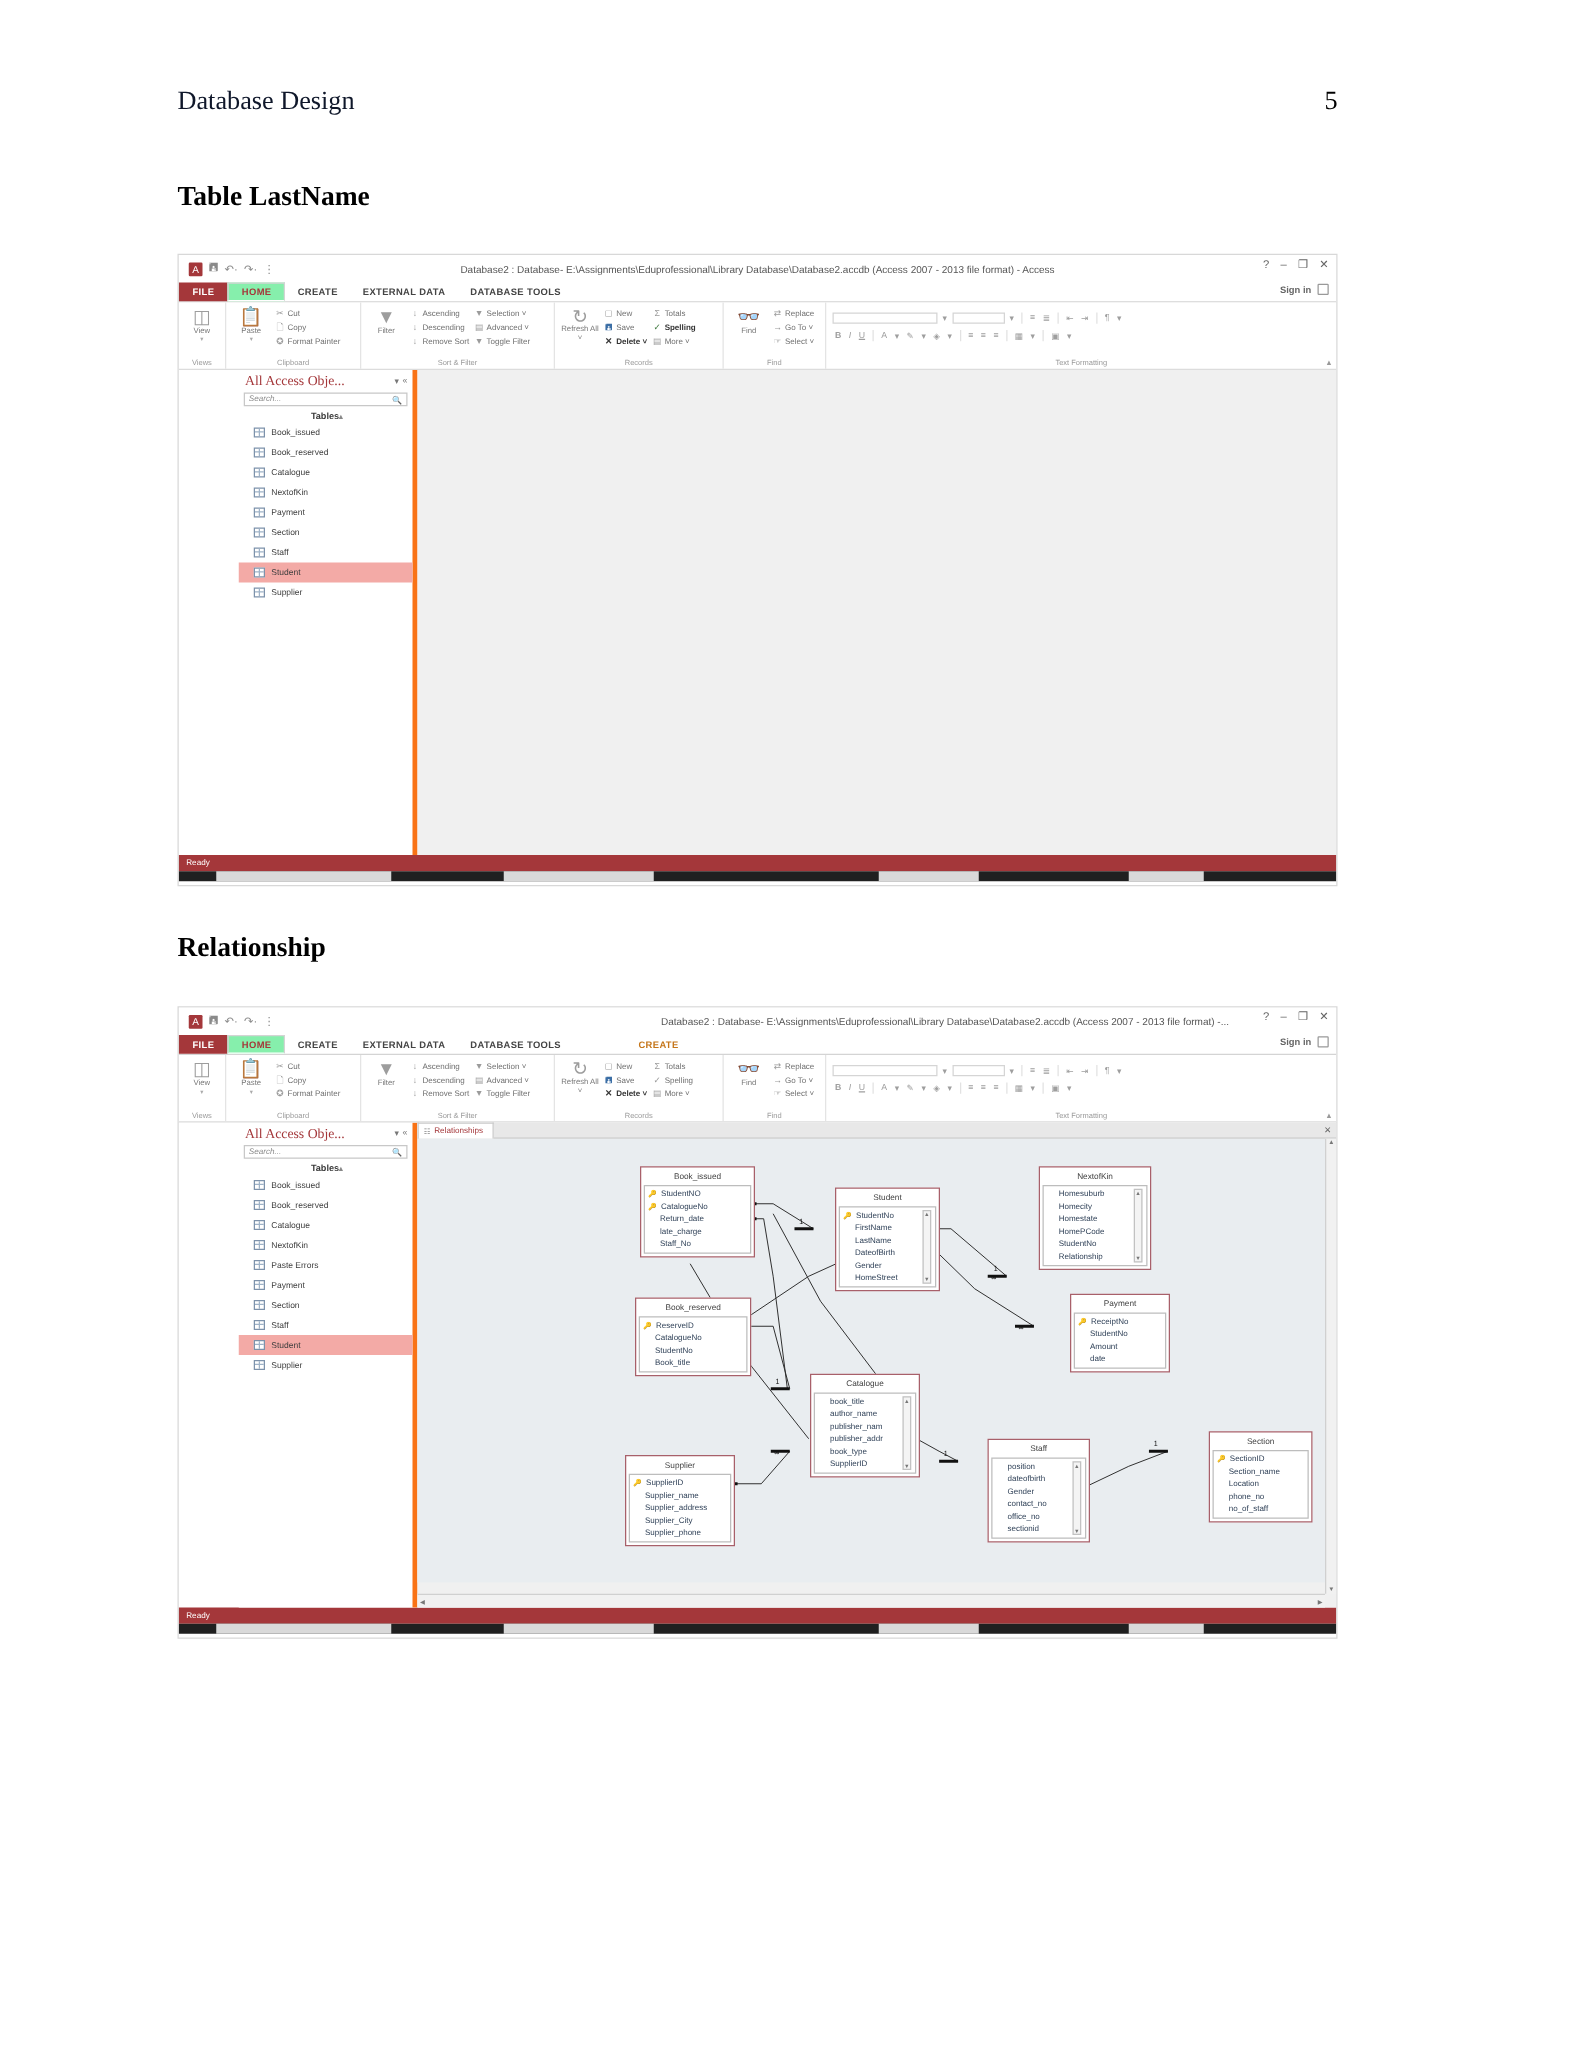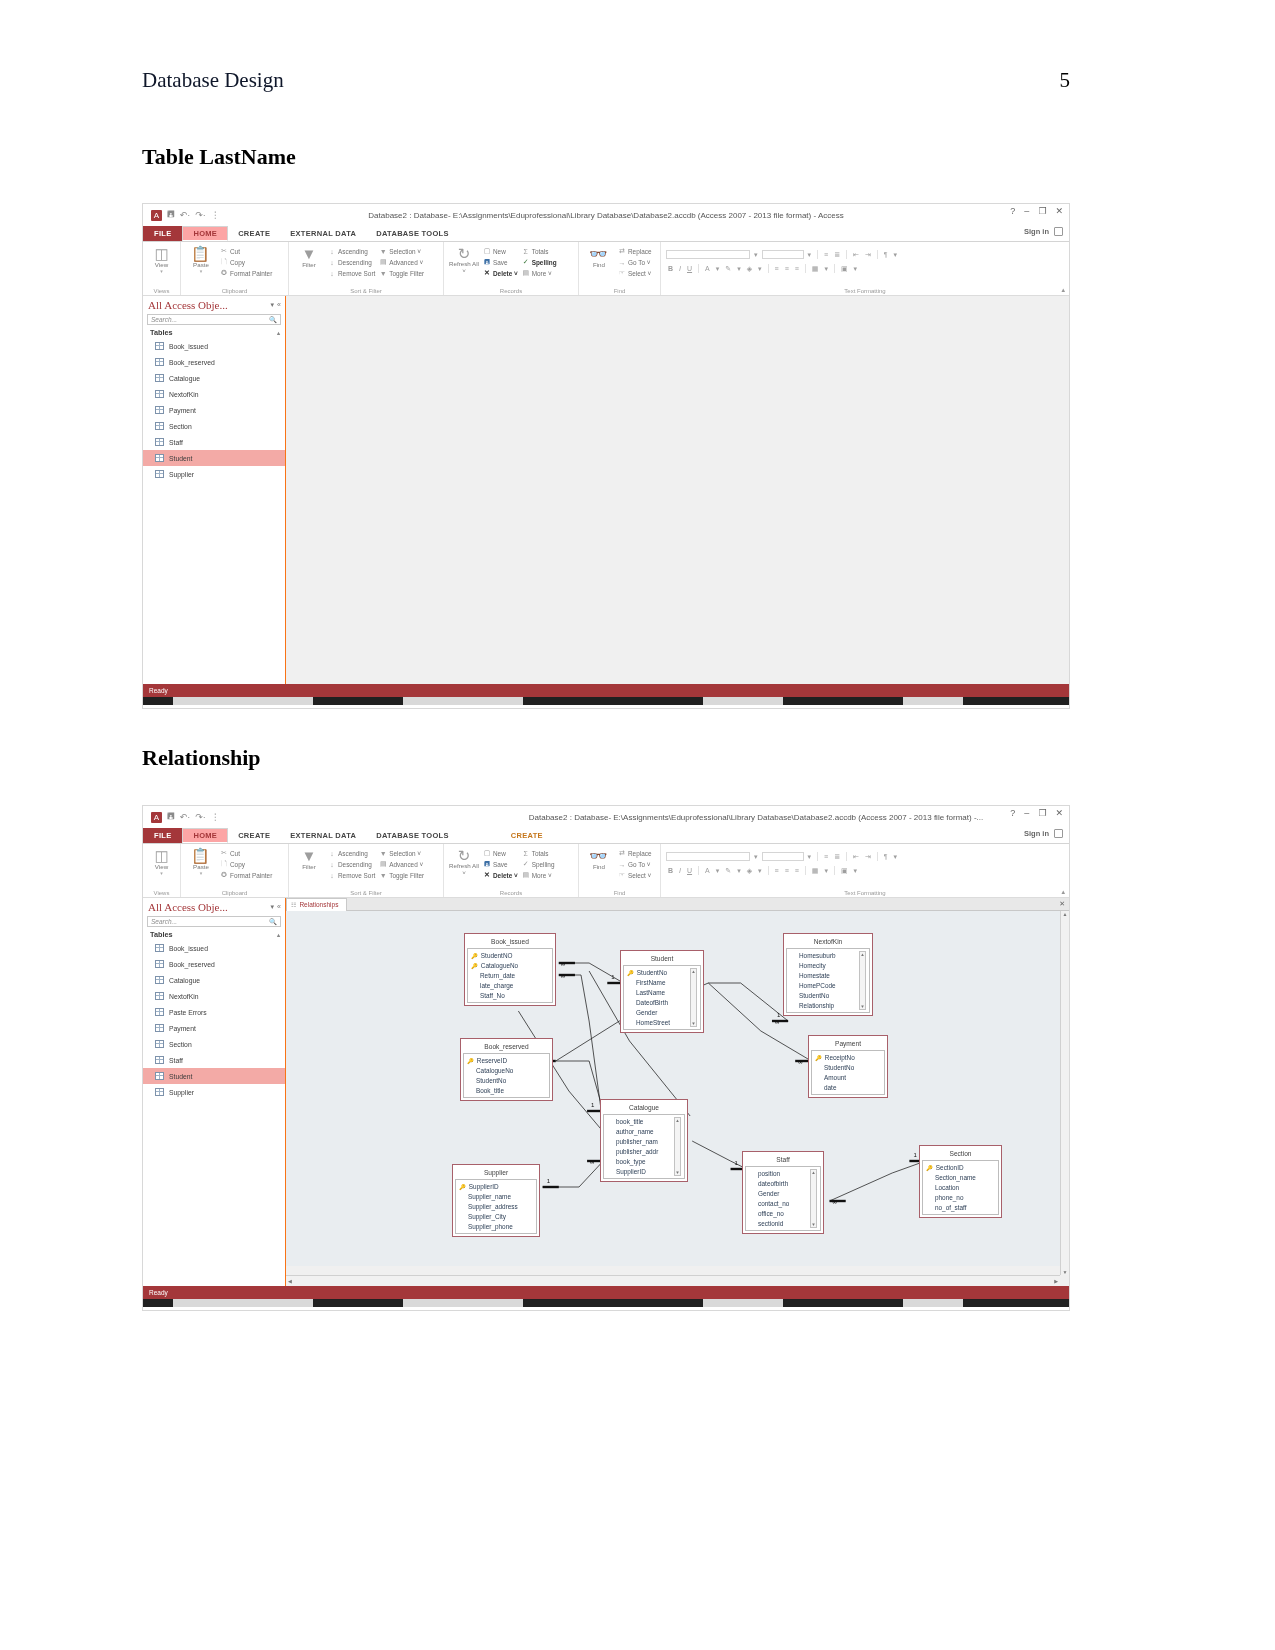--- a/index.html
+++ b/index.html
@@ -70,21 +70,21 @@
   }
   .tab-file {
     background:#a4373a; color:#fff; font-size:7.5px;
     padding:0 11px; display:flex; align-items:center;
     letter-spacing:.3px;
   }
   .tab {
     font-size:7.5px; color:#444; padding:0 10px;
     display:flex; align-items:center; letter-spacing:.3px;
   }
-  .tab.active { color:#a4373a; border:1px solid #d4d4d4; border-bottom:1px solid #fff; background:#fca5a5; position:relative; top:0; }
+  .tab.active { color:#a4373a; border:1px solid #d4d4d4; border-bottom:1px solid #fff; background:#86efac; position:relative; top:0; }
   .signin { position:absolute; right:6px; top:1px; font-size:7.5px; color:#666; display:flex; gap:5px; align-items:center;}
   .signin .person { width:9px; height:9px; border:1px solid #999; border-radius:1px; display:inline-block;}
 
   
   .ribbon {
     height:54px; background:#fff; display:flex; position:relative;
     border-bottom:1px solid #dcdcdc;
   }
   .rgroup {
     display:flex; flex-direction:column; justify-content:flex-start;
@@ -113,34 +113,34 @@
   .tf-row { display:flex; gap:2px; align-items:center; height:11px; }
   .tf-box { border:1px solid #d5d5d5; height:9px; background:#fff; }
   .tf-ico { font-size:7px; color:#9e9e9e; padding:0 2px; }
   .tf-sep { width:1px; height:9px; background:#e2e2e2; margin:0 2px; }
   .ribbon-collapse { position:absolute; right:4px; bottom:1px; font-size:7px; color:#999; }
 
   
   .main-area { display:flex; height:388px; background:#fff; }
 
   
-  .navpane { width:143px; border-right:1px solid #f97316; background:#fff; }
+  .navpane { width:143px; border-right:4px solid #f97316; background:#fff;margin-left:48px; }
   .nav-title {
     display:flex; align-items:center; justify-content:space-between;
     padding:2px 4px 2px 5px; height:17px;
   }
   .nav-title span.t { color:#a4373a; font-size:11px; font-family:"Liberation Serif", serif; }
   .nav-title .icons { display:flex; gap:3px; font-size:7px; color:#777; }
   .nav-search {
     margin:1px 4px 2px 4px; height:11px; border:1px solid #c8c8c8;
     display:flex; align-items:center; justify-content:space-between;
     padding:0 3px; font-size:6.5px; color:#8d8d8d; font-style:italic;
   }
   .nav-group {
-    display:flex; align-items:center; justify-content:space-between;
+    display:flex; align-items:center; justify-content:center;
     padding:1px 5px 1px 7px; font-size:7.3px; font-weight:bold; color:#3b3b3b;
   }
   .nav-item {
     display:flex; align-items:center; gap:5px;
     padding:1px 4px 1px 12px; font-size:6.8px; color:#3d3d3d; height:16px;
   }
   .nav-item.selected { background:#f3aaa6; }
   .tbl-ico {
     width:9px; height:8px; border:1px solid #7d92ab; background:#fff;
     display:inline-block; position:relative; flex:none;

